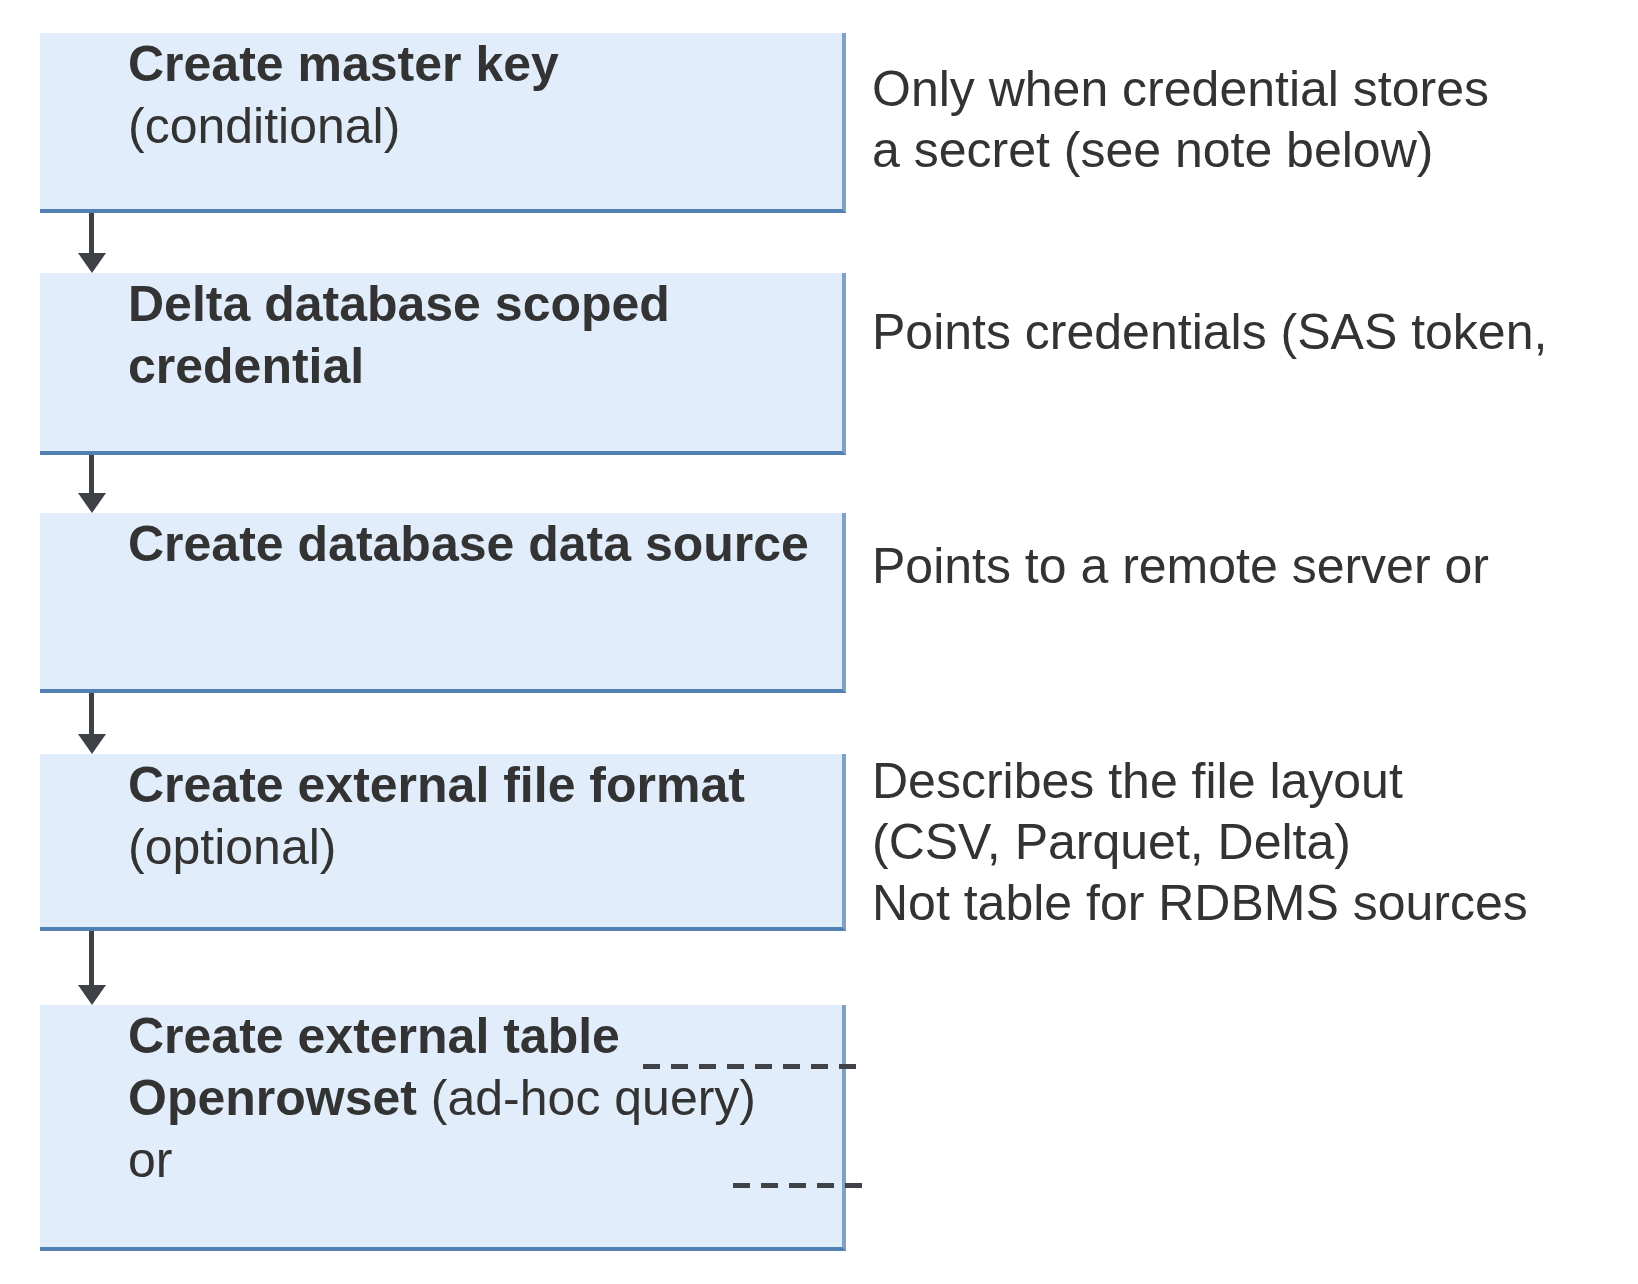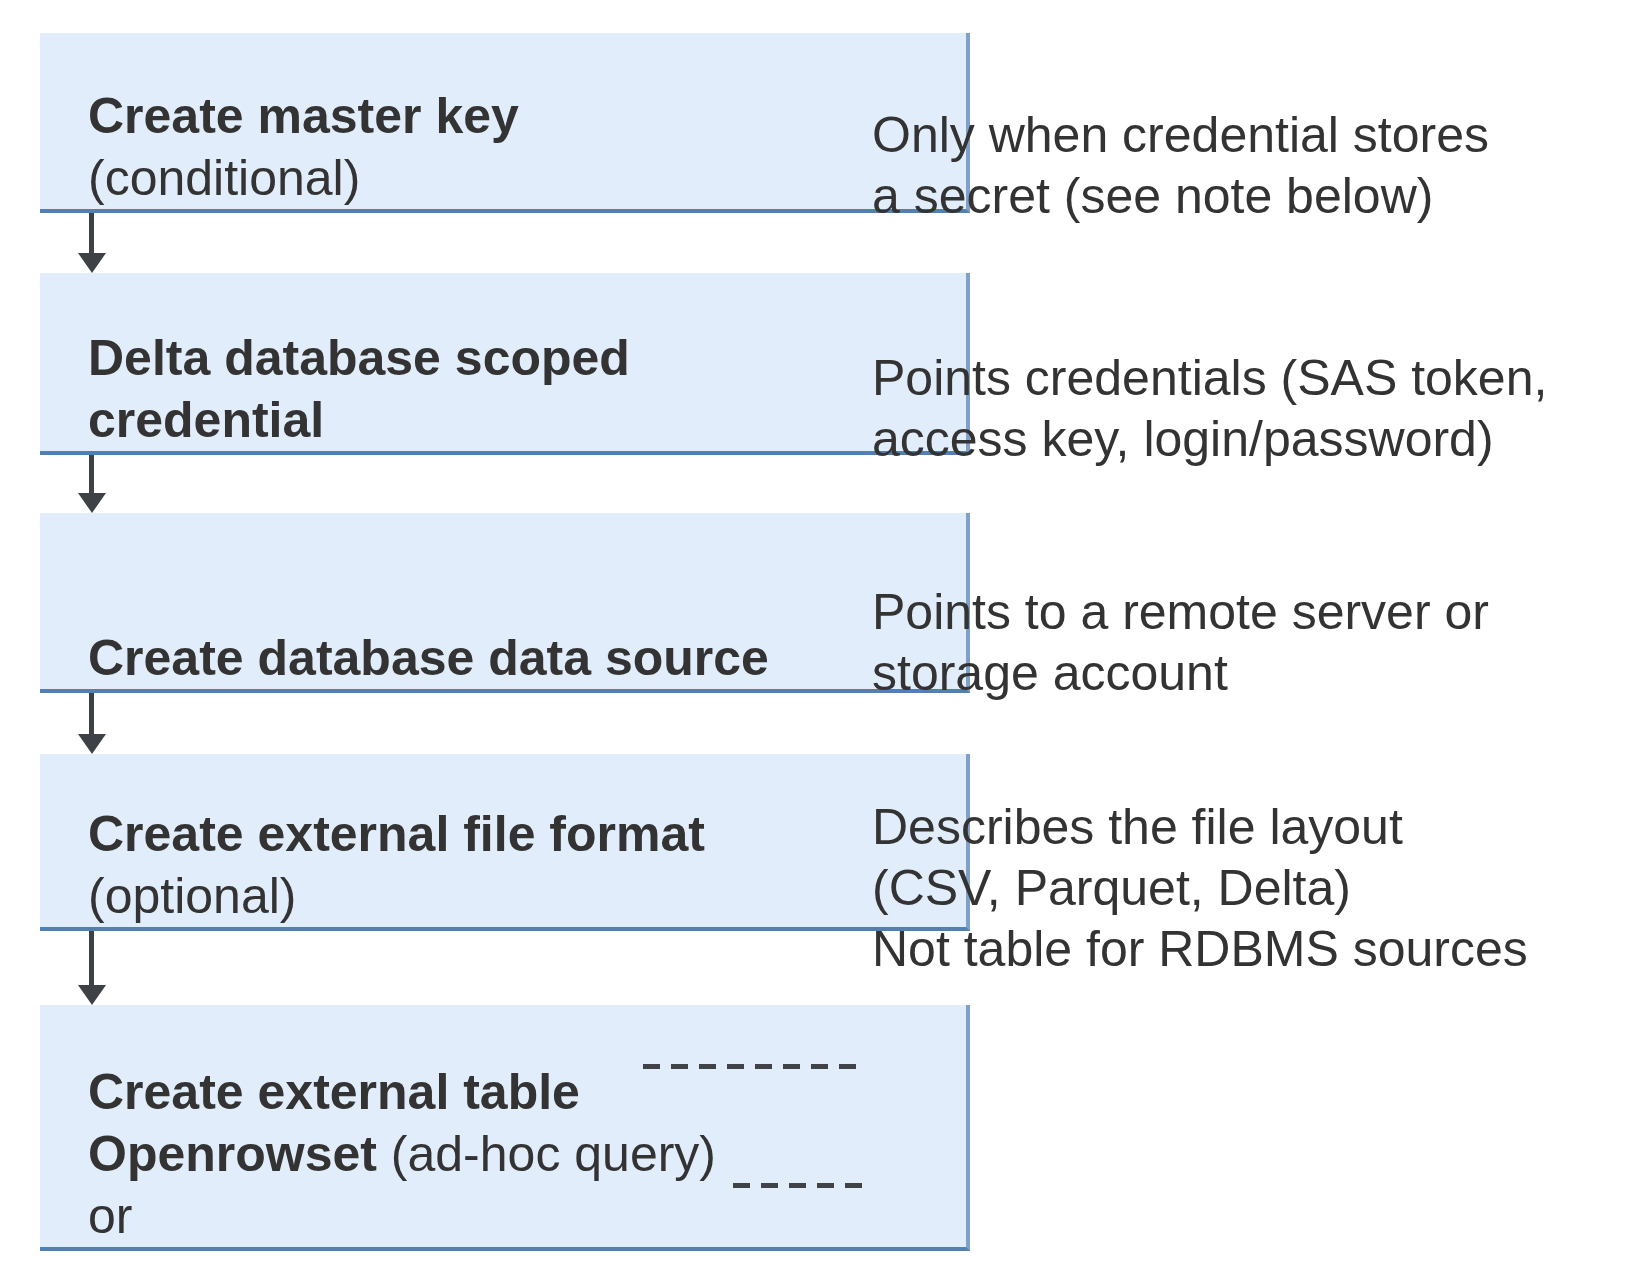--- a/index.html
+++ b/index.html
@@ -19,43 +19,42 @@
     font-family: "Liberation Sans", sans-serif;
     color: var(--text);
     position: relative;
     overflow: hidden;
   }
   .canvas { position: absolute; inset: 0; }
 
   .box {
     position: absolute;
     left: 40px;
-    width: 930px;
+    width: 806px;
     background: var(--box-fill);
     border-right: 4px solid var(--box-border-light);
     border-bottom: 4px solid var(--box-border);
-    padding-left: 48px;
+    padding-left: 88px;
     display: flex;
     flex-direction: column;
-    justify-content: flex-end;
+    justify-content: flex-start;
     font-size: 50px;
     line-height: 62px;
   }
   .box-title { font-weight: bold; white-space: nowrap; }
   .box-title.wrap { white-space: normal; max-width: 730px; }
   .box-sub { font-weight: normal; white-space: nowrap; }
   .bold { font-weight: bold; }
 
   .note {
     position: absolute;
     left: 872px;
     font-size: 50px;
     line-height: 61px;
     color: var(--text);
-    margin-top: 46px;
   }
   .note div { white-space: nowrap; }
 
   .arrow { position: absolute; left: 78px; width: 28px; }
   .arrow .stem {
     position: absolute;
     left: 11px; top: 0; bottom: 19px;
     width: 5px;
     background: var(--arrow);
   }
@@ -91,33 +90,31 @@
   <div class="arrow" style="top:213px;height:60px">
     <div class="stem"></div>
     <div class="head"></div>
   </div>
 
   <div class="box" style="top:273px;height:182px">
     <div class="box-title wrap">Delta database scoped credential</div>
   </div>
   <div class="note" style="top:302px">
     <div>Points credentials (SAS token,</div>
-    <div>access key, login/password)</div>
   </div>
   <div class="arrow" style="top:455px;height:58px">
     <div class="stem"></div>
     <div class="head"></div>
   </div>
 
   <div class="box" style="top:513px;height:180px">
     <div class="box-title">Create database data source</div>
   </div>
   <div class="note" style="top:536px">
     <div>Points to a remote server or</div>
-    <div>storage account</div>
   </div>
   <div class="arrow" style="top:693px;height:61px">
     <div class="stem"></div>
     <div class="head"></div>
   </div>
 
   <div class="box" style="top:754px;height:177px">
     <div class="box-title">Create external file format</div>
     <div class="box-sub">(optional)</div>
   </div>

